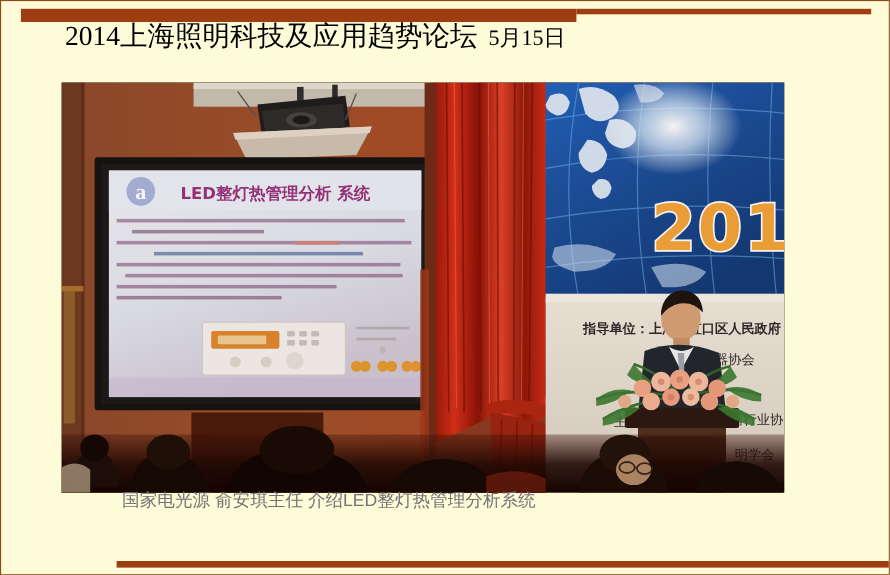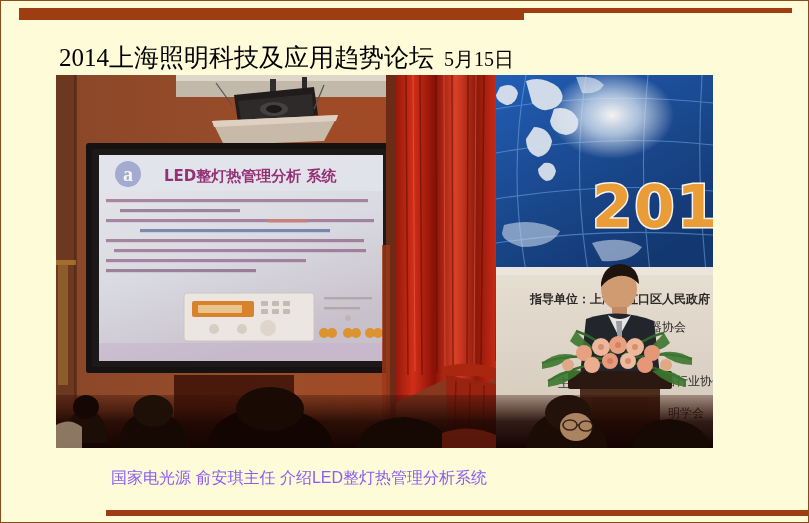--- a/index.html
+++ b/index.html
@@ -36,21 +36,21 @@
     top: 7px;
     width: 268px;
     height: 5px;
     background: #9e3d11;
   }
 
   
   .title {
     position: absolute;
     left: 58px;
-    top: 41px;
+    top: 17px;
     font-size: 25px;
     line-height: 32px;
     color: #000000;
     letter-spacing: 0px;
     white-space: nowrap;
     font-family: "Liberation Serif", "DejaVu Serif", serif;
   }
   .title .date {
     font-size: 20px;
     padding-left: 10px;
@@ -65,24 +65,24 @@
     height: 373px;
     overflow: hidden;
     background: #2a0d07;
   }
   .photo svg { display: block; }
 
   
   .caption {
     position: absolute;
     left: 110px;
-    top: 466px;
+    top: 444px;
     font-size: 16px;
     line-height: 22px;
-    color: #8b5cf6;
+    color: #737373;
     white-space: nowrap;
     font-family: "Liberation Sans", "DejaVu Sans", sans-serif;
   }
 
   
   .bottombar {
     position: absolute;
     left: 105px;
     top: 509px;
     width: 704px;

